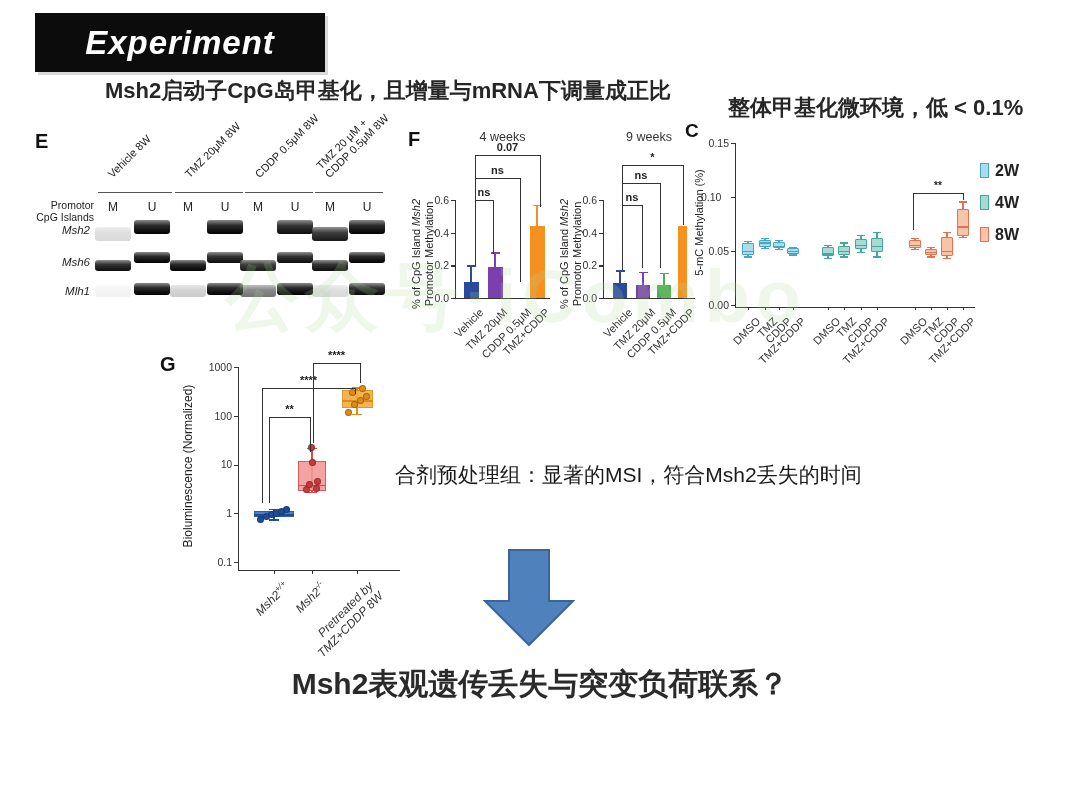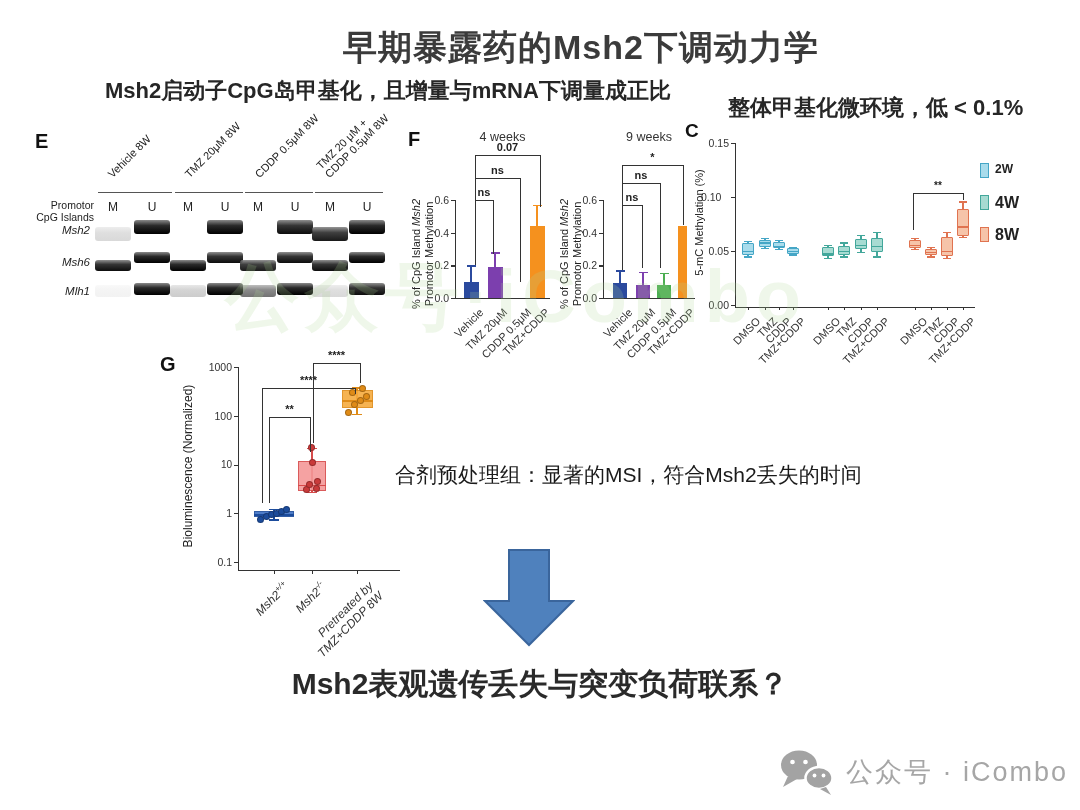--- a/index.html
+++ b/index.html
@@ -27,21 +27,21 @@
   .conclusion{position:absolute;left:290px;top:664px;width:500px;text-align:center;
               font-size:30px;font-weight:600;color:#2a2a2a;white-space:nowrap;}
   .arrow-wrap{position:absolute;left:483px;top:549px;}
   .footer{position:absolute;left:778px;top:748px;display:flex;align-items:center;}
   .footer-text{font-size:27px;color:#a6a6a6;letter-spacing:2px;margin-left:10px;white-space:nowrap;}
 </style>
 </head>
 <body>
 
 <div class="slide">
-  <div class="title">早期暴露药的Msh2下调动力学</div>
+  <div class="badge">Experiment</div>
   <div class="sub sub-left">Msh2启动子CpG岛甲基化，且增量与mRNA下调量成正比</div>
   <div class="sub sub-right">整体甲基化微环境，低 &lt; 0.1%</div>
 
   <div id="pe" class="panel">
       <div class="abs" style="left: 5px; top: 10px; font-size: 20px; font-weight: 700; color: rgb(17, 17, 17);">E</div>
       <div class="abs" style="left: 68px; top: 72px; width: 74px; height: 1.2px; background: rgb(85, 85, 85);"></div>
       <div class="abs" style="left: 84px; top: 48px; font-size: 11px; line-height: 12px; color: rgb(34, 34, 34); white-space: nowrap; transform: rotate(-45deg); transform-origin: 0px 100%;">
         <div>Vehicle 8W</div>
       </div>
       <div class="abs" style="left: 145px; top: 72px; width: 68px; height: 1.2px; background: rgb(85, 85, 85);"></div>
@@ -276,21 +276,21 @@
       <div class="abs" style="left: 272px; top: 88.88px; width: 12px; height: 27px; background: rgb(246, 196, 169); border: 1.2px solid rgb(224, 115, 80); box-sizing: border-box; border-radius: 1px;"></div>
       <div class="abs" style="left: 272px; top: 106.16px; width: 12px; height: 1.4px; background: rgb(224, 115, 80);"></div>
       <div class="abs" style="left: 278px; top: 187px; width: 1px; height: 3px; background: rgb(51, 51, 51);"></div>
       <div class="abs" style="left: 189px; top: 195px; width: 95px; text-align: right; font-size: 11px; color: rgb(51, 51, 51); white-space: nowrap; transform: rotate(-45deg); transform-origin: 100% 0px;">TMZ+CDDP</div>
       <div class="abs" style="left: 228px; top: 73px; width: 50px; height: 1.2px; background: rgb(51, 51, 51);"></div>
       <div class="abs" style="left: 228px; top: 73px; width: 1.2px; height: 37px; background: rgb(51, 51, 51);"></div>
       <div class="abs" style="left: 278px; top: 73px; width: 1.2px; height: 7px; background: rgb(51, 51, 51);"></div>
       <div class="abs" style="left: 218px; top: 60px; width: 70px; text-align: center; font-size: 10px; font-weight: 600; color: rgb(34, 34, 34);">**</div>
       <div class="abs" style="left: 295px; top: 42px; width: 80px; height: 18px;">
         <div class="abs" style="left: 0px; top: 1px; width: 9px; height: 15px; background: rgb(169, 220, 236); border: 1.2px solid rgb(69, 166, 198); box-sizing: border-box;"></div>
-        <div class="abs" style="left: 15px; top: 0px; font-size: 12px; font-weight: 600; color: rgb(34, 34, 34);">2W</div>
+        <div class="abs" style="left: 15px; top: 0px; font-size: 16px; font-weight: 600; color: rgb(34, 34, 34);">2W</div>
       </div>
       <div class="abs" style="left: 295px; top: 74px; width: 80px; height: 18px;">
         <div class="abs" style="left: 0px; top: 1px; width: 9px; height: 15px; background: rgb(167, 219, 210); border: 1.2px solid rgb(67, 167, 155); box-sizing: border-box;"></div>
         <div class="abs" style="left: 15px; top: 0px; font-size: 16px; font-weight: 600; color: rgb(34, 34, 34);">4W</div>
       </div>
       <div class="abs" style="left: 295px; top: 106px; width: 80px; height: 18px;">
         <div class="abs" style="left: 0px; top: 1px; width: 9px; height: 15px; background: rgb(246, 196, 169); border: 1.2px solid rgb(224, 115, 80); box-sizing: border-box;"></div>
         <div class="abs" style="left: 15px; top: 0px; font-size: 16px; font-weight: 600; color: rgb(34, 34, 34);">8W</div>
       </div>
       <div class="abs" style="left: -71px; top: 96px; width: 170px; text-align: center; font-size: 11px; line-height: 13px; color: rgb(34, 34, 34); transform: rotate(-90deg);">5-mC Methylation (%)</div>
@@ -371,26 +371,13 @@
   <div class="note2">合剂预处理组：显著的MSI，符合Msh2丢失的时间</div>
 
   <div class="arrow-wrap">
     <svg width="92" height="98" viewBox="0 0 92 98">
       <polygon points="26,1 66,1 66,52 90,52 46,96 2,52 26,52" fill="#4f81bd" stroke="#3a659c" stroke-width="2"></polygon>
     </svg>
   </div>
 
   <div class="conclusion">Msh2表观遗传丢失与突变负荷联系？</div>
 
-  <div class="footer">
-    <svg width="58" height="48" viewBox="0 0 58 48">
-      <ellipse cx="21" cy="17" rx="18" ry="14.5" fill="#a3a3a3"></ellipse>
-      <polygon points="10,28 5,39 19,31" fill="#a3a3a3"></polygon>
-      <circle cx="14.5" cy="14" r="2.3" fill="#fff"></circle>
-      <circle cx="27.5" cy="14" r="2.3" fill="#fff"></circle>
-      <ellipse cx="41" cy="30" rx="13.5" ry="11" fill="#a3a3a3" stroke="#ffffff" stroke-width="2.5"></ellipse>
-      <polygon points="48,39 53,47 42,41" fill="#a3a3a3"></polygon>
-      <circle cx="36.5" cy="27.5" r="1.9" fill="#fff"></circle>
-      <circle cx="45.5" cy="27.5" r="1.9" fill="#fff"></circle>
-    </svg>
-    <span class="footer-text">公众号 · iCombo</span>
-  </div>
 </div>
 
 </body></html>

